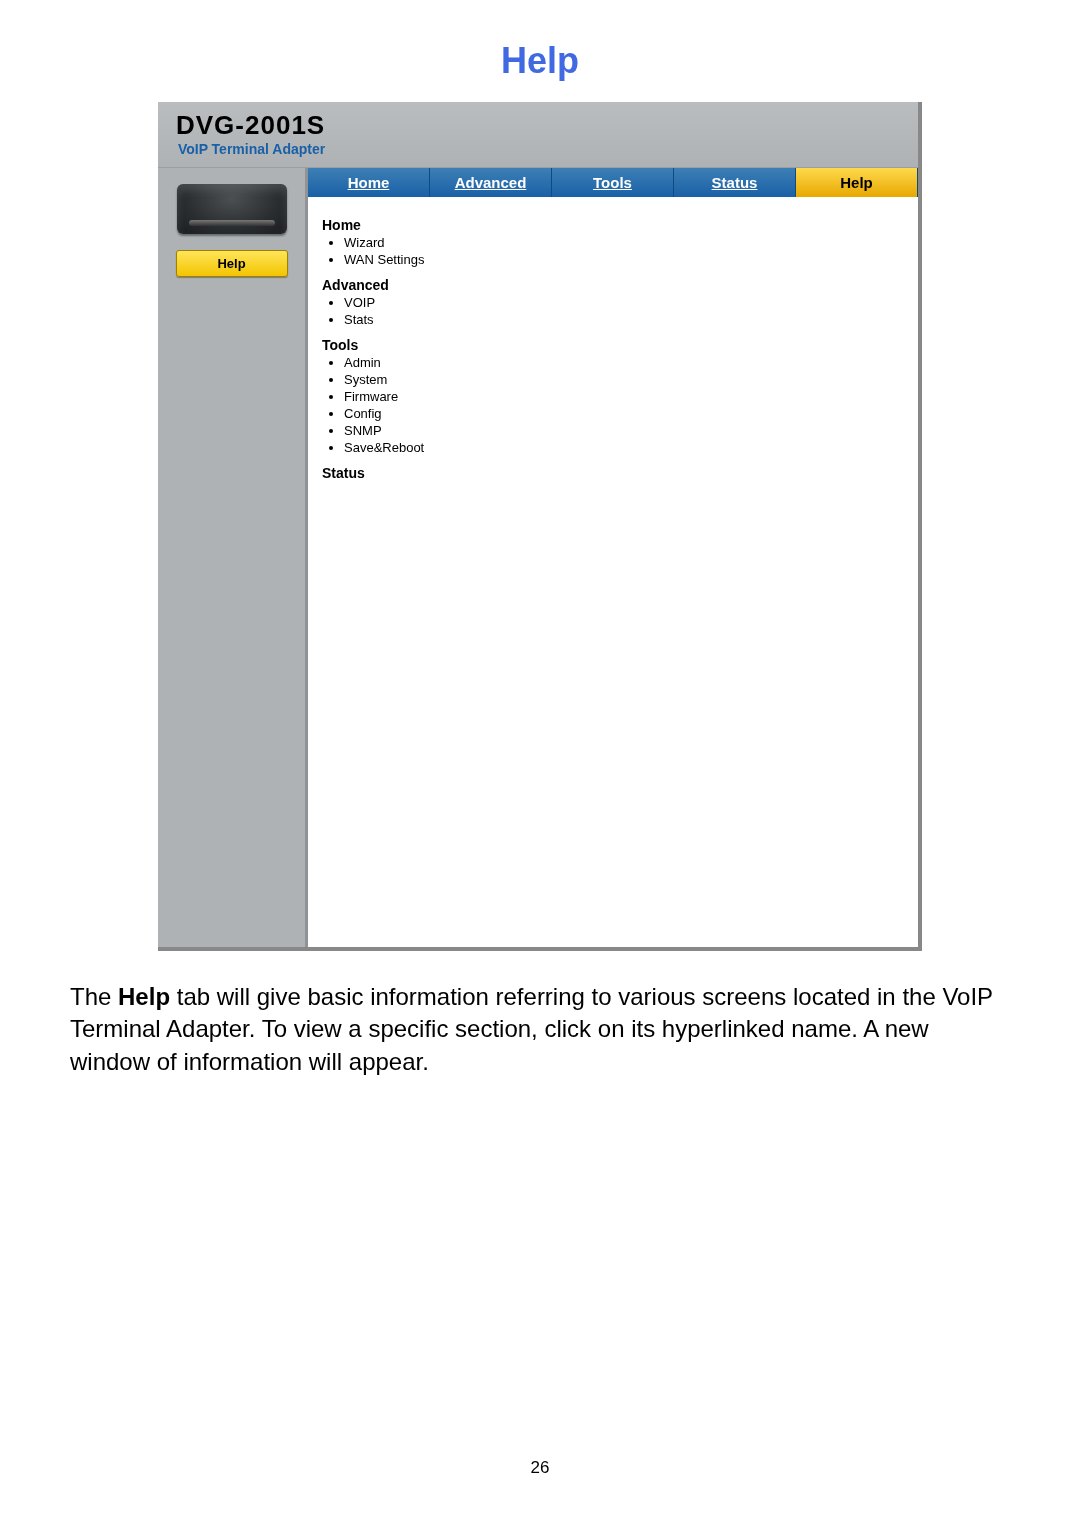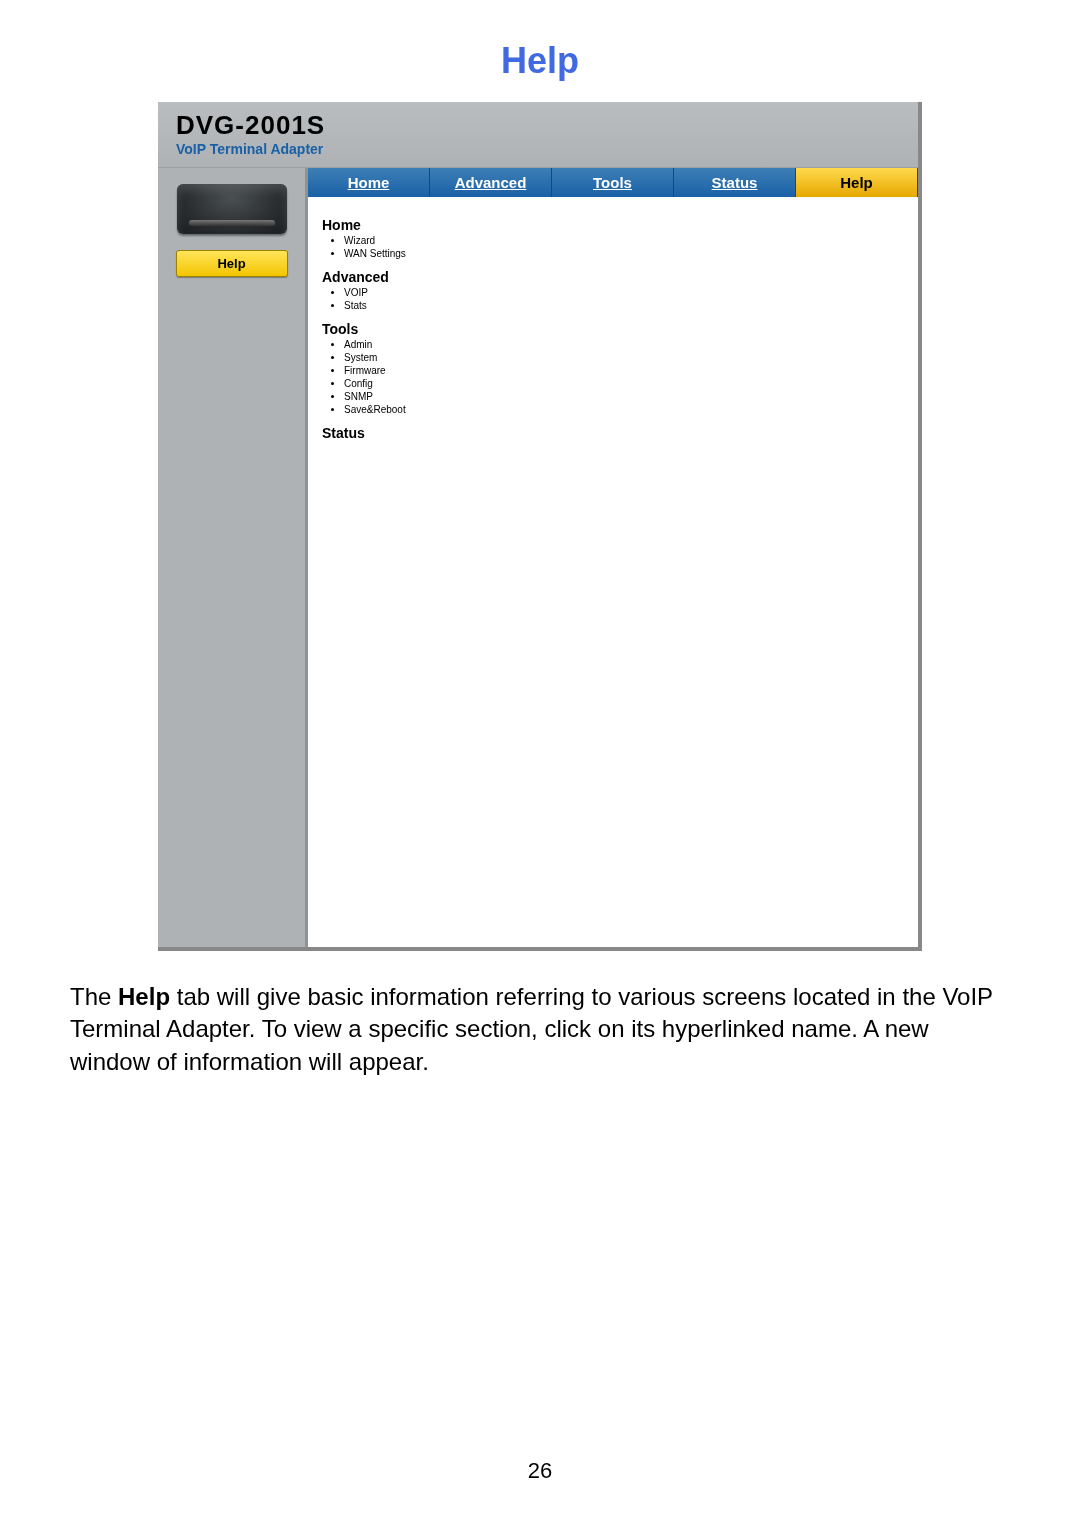--- a/index.html
+++ b/index.html
@@ -3,41 +3,41 @@
 <meta charset="utf-8">
 <style>
   body { margin:0; padding:0; font-family: Arial, Helvetica, sans-serif; background:#fff; color:#000; width:1080px; }
   .page { padding:40px 60px 60px 60px; box-sizing:border-box; }
   h1.page-title { text-align:center; color:#4169E1; font-size:36px; font-weight:bold; margin:0 0 20px 0; font-family:Arial, sans-serif; }
   .router-ui { width:760px; margin:0 auto 30px auto; border-right:4px solid #888; border-bottom:4px solid #888; background:#aeb2b5; }
   .ru-header { background:linear-gradient(#b9bdbf,#aeb2b5); padding:8px 18px 6px 18px; display:flex; align-items:flex-end; justify-content:space-between; border-bottom:1px solid #9b9fa2; }
   .logo-block { color:#0c3f73; }
   .logo-main { font-family:"Times New Roman", serif; font-weight:900; font-size:40px; line-height:1; letter-spacing:-1px; }
   .logo-tag { font-size:10px; color:#083a6e; margin-top:2px; }
-  .model-block { text-align:left; padding-bottom:4px; margin-right:84px; }
+  .model-block { text-align:right; padding-bottom:4px; margin-right:84px; }
   .model { font-family:Arial, sans-serif; font-weight:900; font-size:26px; color:#000; letter-spacing:1px; }
   .subtitle { font-size:14px; font-weight:bold; color:#1960a6; }
   .ru-body { display:flex; }
   .sidebar { width:150px; background:#aeb2b5; padding:10px 6px 10px 6px; box-sizing:border-box; border-right:3px solid #8f9396; }
   .device-thumb { width:110px; height:50px; margin:6px auto 16px auto; background:radial-gradient(ellipse at 50% 30%, #4a4f52 0%, #2a2d30 60%, #1a1c1e 100%); border-radius:6px; box-shadow:inset 0 6px 10px rgba(255,255,255,.15), 0 2px 2px rgba(0,0,0,.4); position:relative; }
   .device-thumb:after{ content:""; position:absolute; left:12px; right:12px; bottom:8px; height:6px; background:linear-gradient(#777,#333); border-radius:3px; }
   .side-btn { display:block; width:110px; margin:0 auto; padding:5px 0; text-align:center; background:linear-gradient(#ffe55a,#f3c400); color:#000; font-weight:bold; font-size:13px; border:1px solid #9b8200; border-radius:3px; box-shadow:0 1px 1px rgba(0,0,0,.3); }
   .main { flex:1; display:flex; flex-direction:column; }
   .tabs { display:flex; background:#9ea2a5; }
   .tab { flex:1; text-align:center; padding:6px 0; font-size:15px; font-weight:bold; color:#fff; background:linear-gradient(#3d7fb5,#1960a6); border-right:1px solid #0d4b85; text-decoration:underline; }
   .tab.active { background:linear-gradient(#ffd94d,#e6a800); color:#000; text-decoration:none; }
   .content { background:#ffffff; padding:10px 14px 260px 14px; font-size:14px; min-height:480px; }
   .sec-h { font-weight:bold; color:#000; margin-top:10px; }
   .content ul { margin:2px 0 10px 22px; padding:0; }
-  .content ul li { list-style:disc; color:#000; font-size:10px; margin:2px 0; }
+  .content ul li { list-style:disc; color:#000; font-size:13px; margin:2px 0; }
   .content a { color:#000; text-decoration:none; }
   .faqs { font-weight:bold; margin-top:10px; }
   .caption { font-size:24px; line-height:1.35; margin:0 10px; font-family:Arial, sans-serif; }
   .caption b { font-weight:bold; }
-  .page-num { text-align:center; font-size:22px; margin-top:380px; }
+  .page-num { text-align:center; font-size:17px; margin-top:380px; }
 </style>
 </head>
 <body>
 
 <div class="page">
   <h1 class="page-title">Help</h1>
 
   <div class="router-ui">
     <div class="ru-header">
       <div class="model-block">

